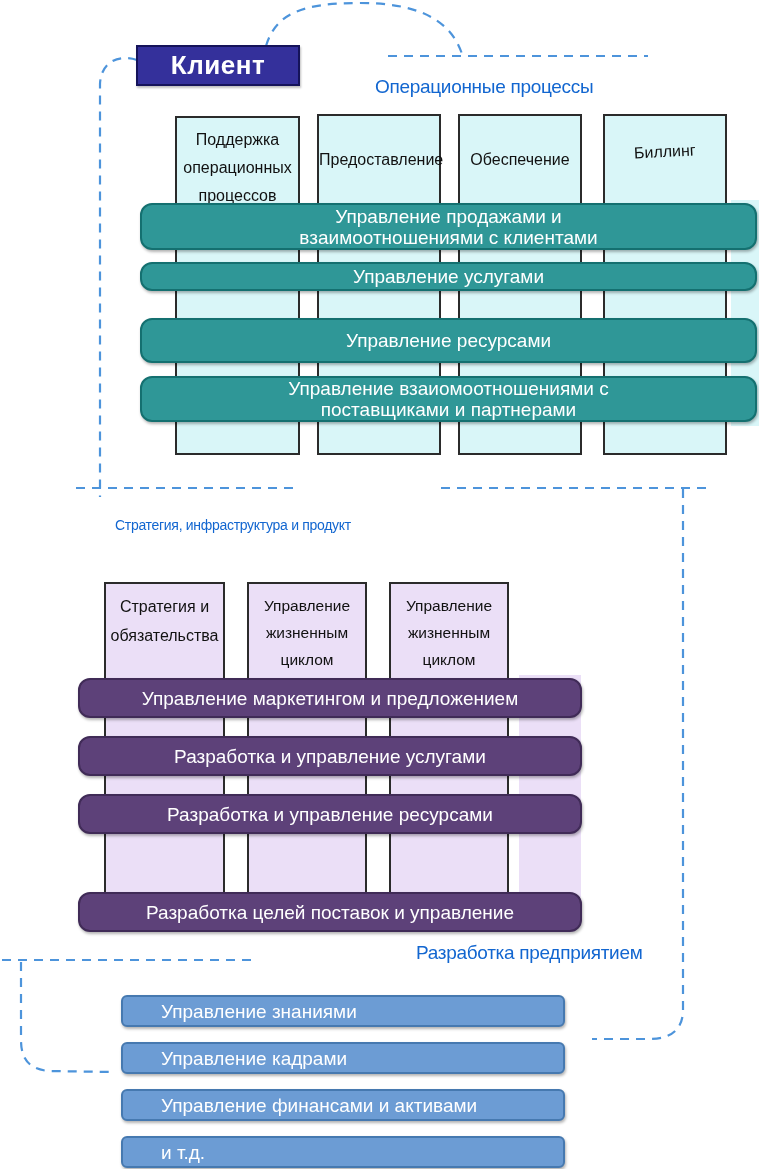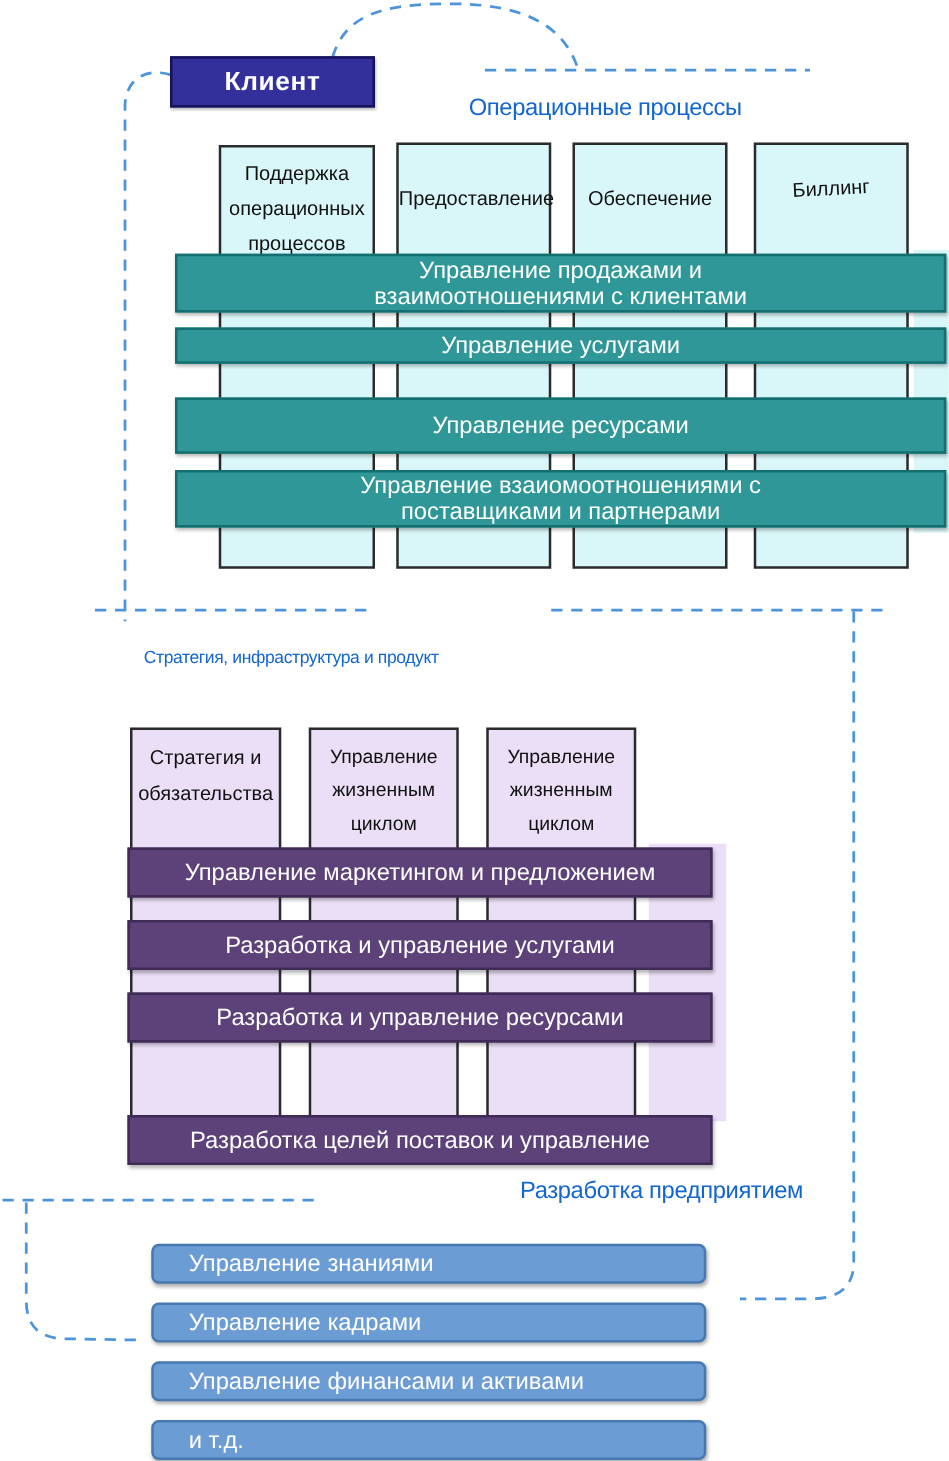--- a/index.html
+++ b/index.html
@@ -13,40 +13,40 @@
     --dash:#4D94DB;
   }
   html,body{margin:0;padding:0;}
   body{font-family:"Liberation Sans","DejaVu Sans",sans-serif;background:#fff;}
   #stage{position:relative;width:759px;height:1169px;background:#fff;overflow:hidden;}
 
   .abs{position:absolute;box-sizing:border-box;}
 
   
   .client{left:136px;top:45px;width:164px;height:41px;background:var(--navy);
-    border:2px solid var(--navyBorder);color:#fff;font-weight:bold;font-size:21px;
+    border:2px solid var(--navyBorder);color:#fff;font-weight:bold;font-size:26px;
     display:flex;align-items:center;justify-content:center;letter-spacing:.5px;
     box-shadow:1px 2px 2px rgba(0,0,0,.25);}
 
   
   .sect-title{color:var(--titleBlue);font-weight:normal;font-size:19px;letter-spacing:-.3px;white-space:nowrap;}
 
   
   .col{background:var(--cyan);border:2px solid var(--colBorder);color:#111;
     font-size:16px;text-align:center;line-height:28px;}
   .col.lav{background:var(--lavender);}
 
   
   .bar{left:140px;width:617px;background:var(--teal);border:2px solid var(--tealBorder);
-    border-radius:0;color:#fff;font-size:19px;line-height:21px;text-align:center;
+    border-radius:12px;color:#fff;font-size:19px;line-height:21px;text-align:center;
     display:flex;align-items:center;justify-content:center;white-space:pre-line;
     box-shadow:1px 2px 3px rgba(0,0,0,.3);}
-  .bar.purple{left:78px;width:468px;background:var(--purple);border-color:var(--purpleBorder);margin-left:24px;}
+  .bar.purple{left:78px;width:504px;background:var(--purple);border-color:var(--purpleBorder);}
   .bar.steel{left:121px;width:444px;background:var(--steel);border-color:var(--steelBorder);
-    border-radius:6px;justify-content:flex-start;padding-left:28px;}
+    border-radius:6px;justify-content:flex-start;padding-left:38px;}
 
   .strip{border:none;}
 
   svg.overlay{position:absolute;left:0;top:0;pointer-events:none;}
   svg.overlay path,svg.overlay line{fill:none;stroke:var(--dash);stroke-width:2.2;stroke-dasharray:9 7;}
 
   .tilt{transform:rotate(-3deg);}
 </style>
 </head>
 <body>

